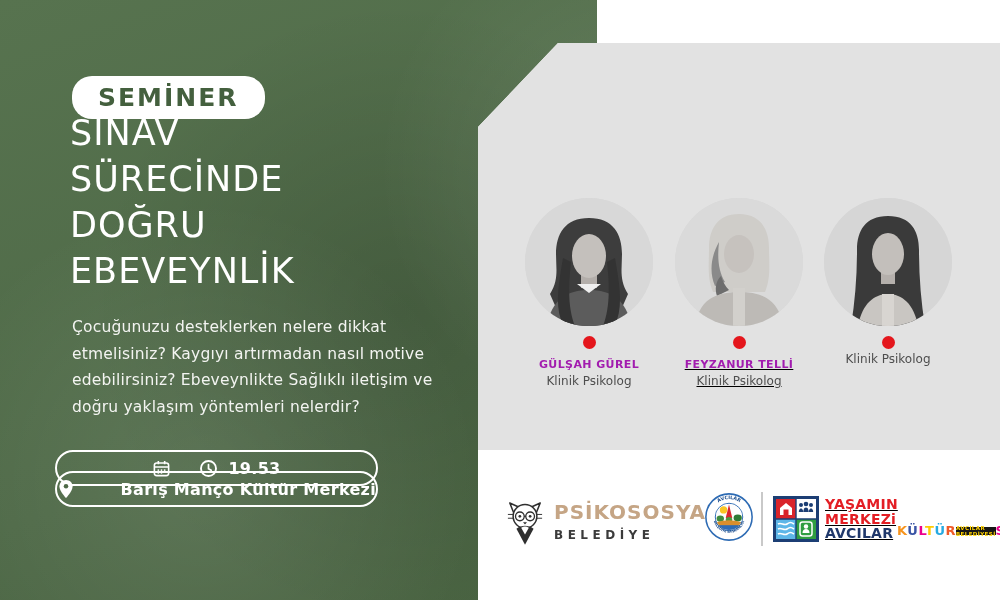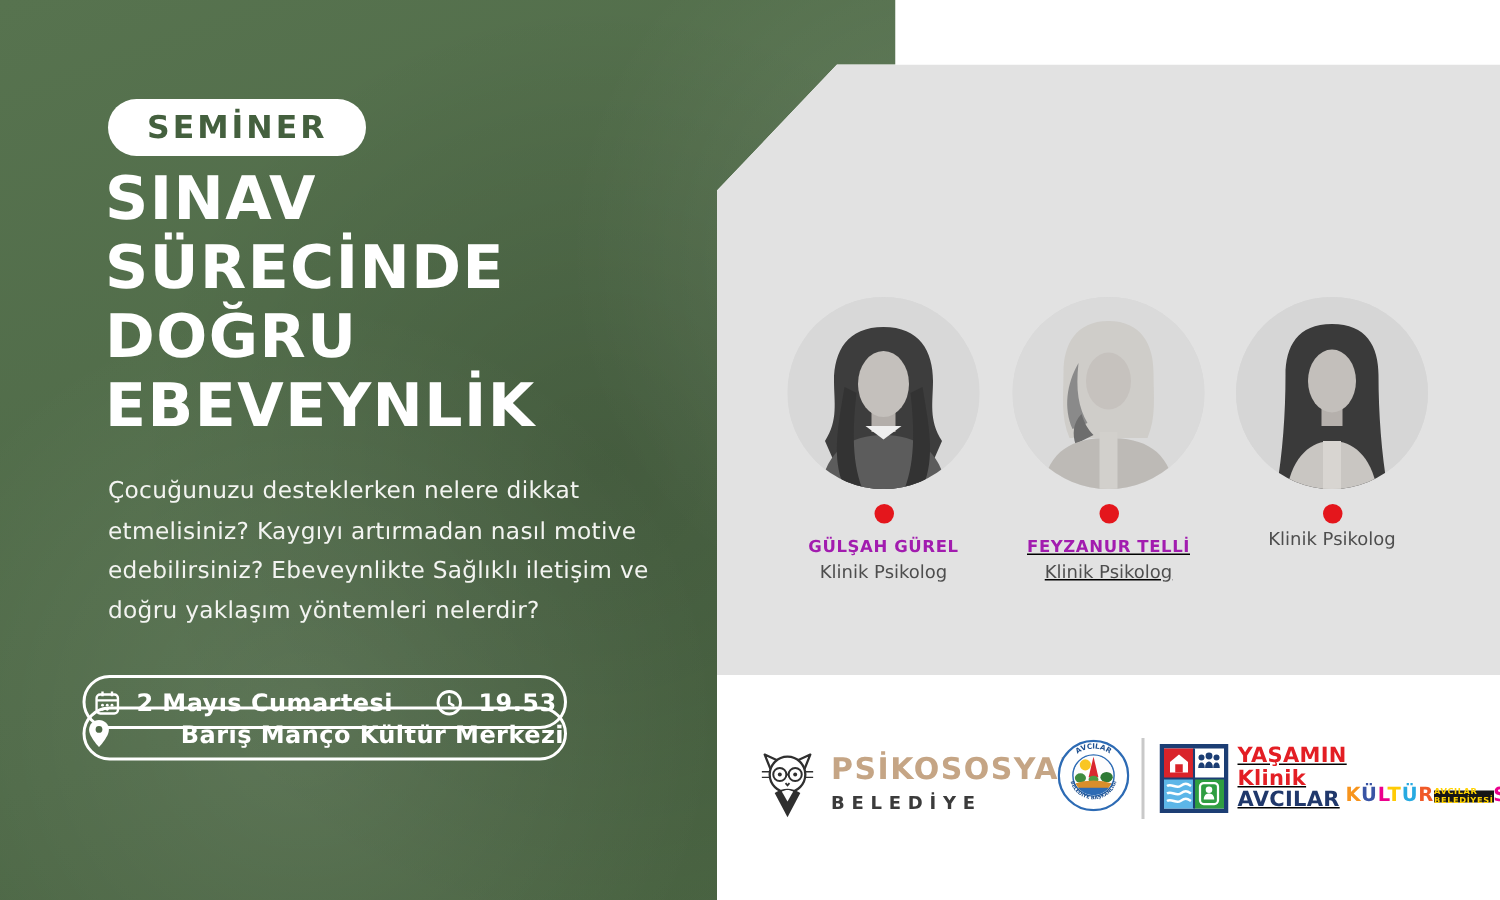--- a/index.html
+++ b/index.html
@@ -14,26 +14,26 @@
       radial-gradient(circle at 20% 80%, rgba(255,255,255,0.09), rgba(255,255,255,0) 30%),
       radial-gradient(circle at 40% 52%, rgba(0,0,0,0.14), rgba(0,0,0,0) 46%),
       radial-gradient(circle at 85% 70%, rgba(0,0,0,0.10), rgba(0,0,0,0) 35%),
       linear-gradient(160deg,#57734f 0%,#4e6947 55%,#465f3e 100%);
   }
   
   .gray-panel{position:absolute;inset:0;background:#e2e2e2;
     clip-path:polygon(558px 43px,1000px 43px,1000px 450px,478px 450px,478px 127px);}
 
   
-  .badge{position:absolute;left:72px;top:66px;background:#ffffff;border-radius:20px;
-    padding:7px 26px;font-size:21px;font-weight:bold;letter-spacing:2px;color:#44603e;}
+  .badge{position:absolute;left:72px;top:76px;background:#ffffff;border-radius:20px;
+    padding:7px 26px;font-size:25px;font-weight:bold;letter-spacing:2px;color:#44603e;}
 
   
   .title{position:absolute;left:70px;top:110px;margin:0;color:#ffffff;
-    font-size:40px;line-height:46px;font-weight:bold;letter-spacing:1px;}
+    font-size:35px;line-height:46px;font-weight:normal;letter-spacing:1px;}
   .title span{display:block;}
 
   
   .desc{position:absolute;left:72px;top:314px;width:388px;margin:0;color:#f3f4f1;
     font-size:15.5px;line-height:26.5px;letter-spacing:0.2px;}
 
   
   .pill{position:absolute;left:55px;width:323px;height:36px;border:2px solid #ffffff;
     border-radius:22px;display:flex;align-items:center;justify-content:center;
     color:#ffffff;font-weight:bold;font-size:16px;letter-spacing:0.3px;box-sizing:border-box;gap:10px;}
@@ -95,21 +95,20 @@
   <div class="pill pill-datetime">
     <svg width="19" height="19" viewBox="0 0 24 24">
       <rect x="3" y="5" width="18" height="16" rx="3" fill="none" stroke="#fff" stroke-width="2"></rect>
       <path d="M8 2.5v4M16 2.5v4M3.5 10h17" stroke="#fff" stroke-width="2" fill="none"></path>
       <circle cx="8" cy="14" r="1.2" fill="#fff"></circle>
         <circle cx="12" cy="14" r="1.2" fill="#fff"></circle>
       <circle cx="16" cy="14" r="1.2" fill="#fff"></circle>
         <circle cx="8" cy="17.5" r="1.2" fill="#fff"></circle>
       <circle cx="12" cy="17.5" r="1.2" fill="#fff"></circle>
     </svg>
-    <span>2 Mayıs Cumartesi</span>
     <svg class="gap-left" width="19" height="19" viewBox="0 0 24 24">
       <circle cx="12" cy="12" r="9.5" fill="none" stroke="#fff" stroke-width="2.4"></circle>
       <path d="M12 7v5.3l3.4 2" stroke="#fff" stroke-width="2.2" fill="none" stroke-linecap="round"></path>
     </svg>
     <span>19.53</span>
   </div>
 
   <div class="pill pill-venue">
     <svg width="18" height="20" viewBox="0 0 24 26">
       <path d="M12 1C7 1 3.2 4.8 3.2 9.6 3.2 15.8 12 25 12 25s8.8-9.2 8.8-15.4C20.8 4.8 17 1 12 1z" fill="#fff"></path>
@@ -232,21 +231,21 @@
       <rect x="3" y="23" width="20" height="20" fill="#5db6e8"></rect>
       <path d="M5 28c3-2 6 2 9 0s4-2 7 0M5 33c3-2 6 2 9 0s4-2 7 0M5 38c3-2 6 2 9 0s4-2 7 0" stroke="#fff" stroke-width="1.6" fill="none"></path>
       <rect x="23" y="23" width="20" height="20" fill="#2f9e41"></rect>
       <rect x="27" y="26" width="12" height="14" rx="2.5" fill="none" stroke="#fff" stroke-width="1.5"></rect>
       <circle cx="33" cy="30.5" r="2.2" fill="#fff"></circle>
       <path d="M29.5 37c0-2.6 1.5-4 3.5-4s3.5 1.4 3.5 4z" fill="#fff"></path>
       <path d="M23 3v40M3 23h40" stroke="#1c3e74" stroke-width="1.4"></path>
     </svg>
     <div class="yasamin-text">
       <span class="ym-red">YAŞAMIN</span>
-      <span class="ym-red">Klinik</span>
+      <span class="ym-red">MERKEZi</span>
       <span class="ym-navy">AVCILAR</span>
     </div>
   </div>
 
   <div class="logo-kultur">
     <div class="ks-word">
       <span class="lc-k0">K</span><span class="lc-k1">Ü</span><span class="lc-k2">L</span><span class="lc-k3">T</span><span class="lc-k4">Ü</span><span class="lc-k5">R</span>
     </div>
     <div class="ks-bar">AVCILAR BELEDİYESİ</div>
     <div class="ks-redline"></div>

